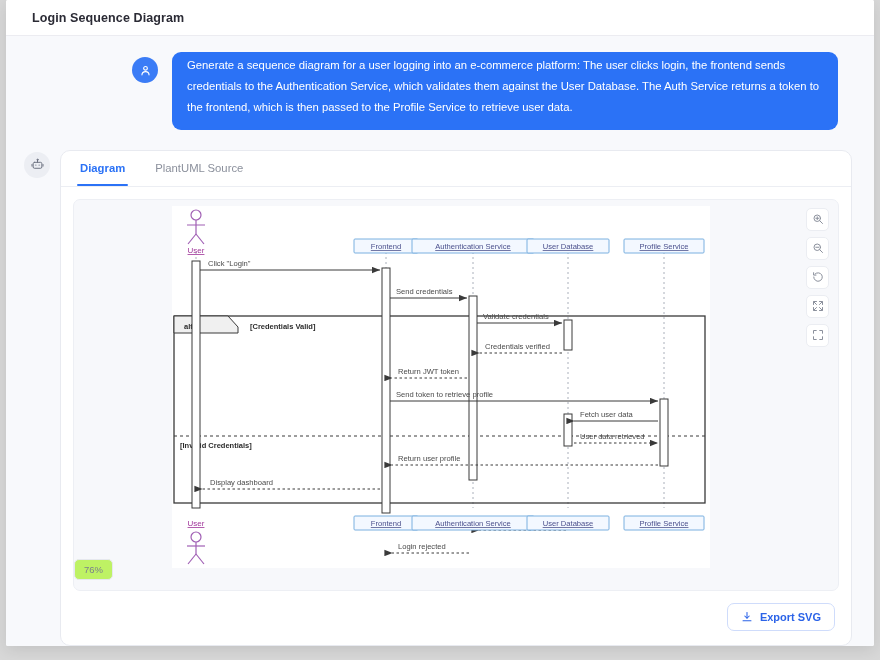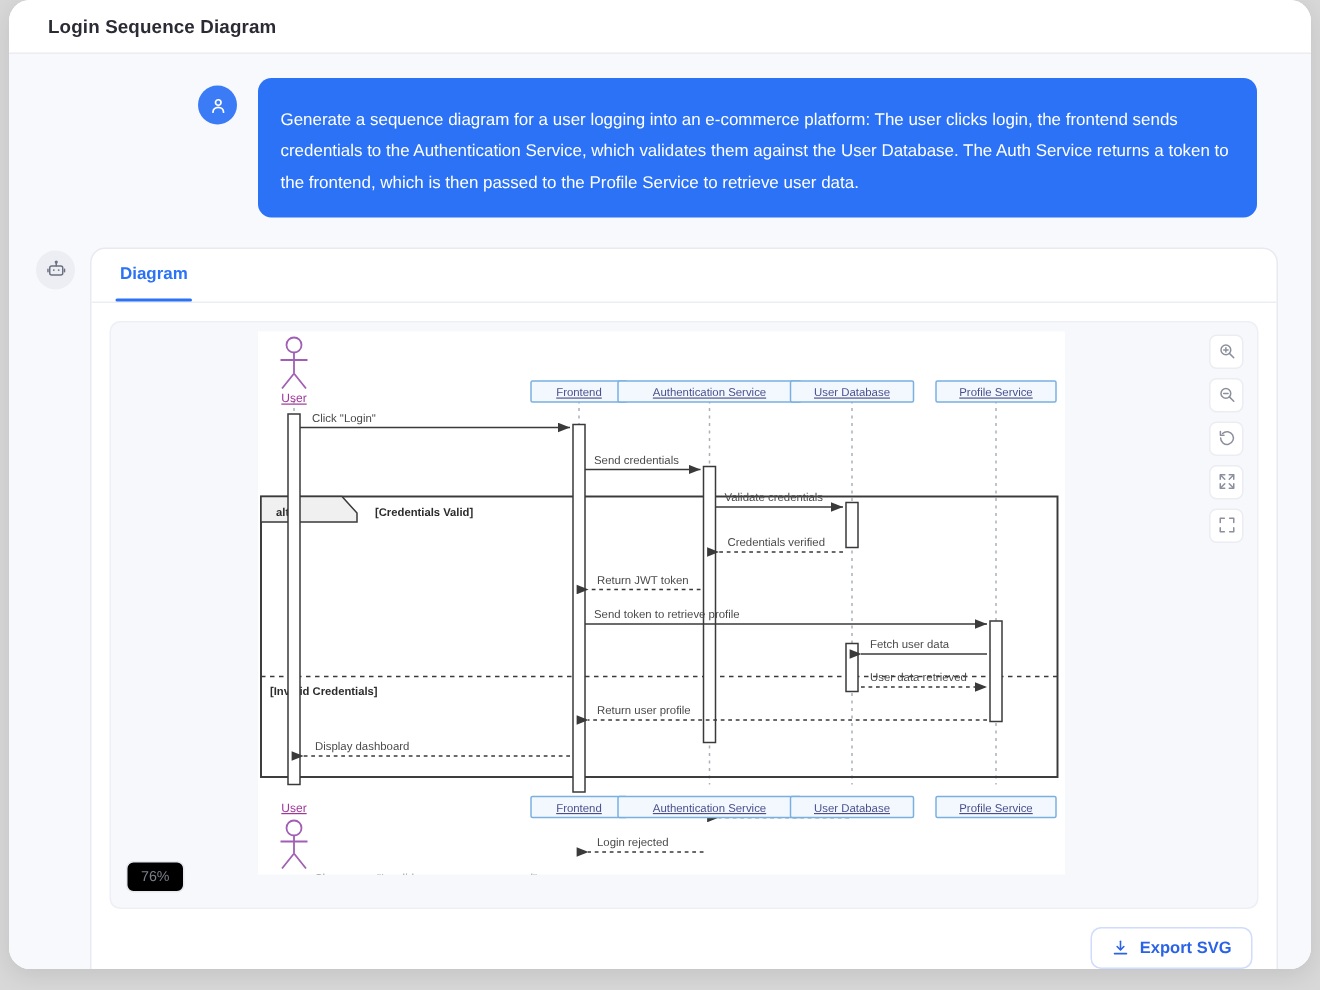--- a/index.html
+++ b/index.html
@@ -5,21 +5,21 @@
   * { box-sizing: border-box; margin: 0; padding: 0; }
   html, body {
     width: 880px; height: 660px;
     background: #d8d8d8;
     font-family: "Liberation Sans", sans-serif;
     overflow: hidden;
   }
   #app {
     position: absolute; left: 6px; top: 0; width: 868px; height: 646px;
     background: #ffffff;
-    border-radius: 14px;
+    border-radius: 2px;
     box-shadow: 0 4px 16px rgba(0,0,0,0.10);
     overflow: hidden;
   }
   
   .titlebar {
     height: 36px; background: #ffffff;
     border-bottom: 1px solid #ececf1;
     display: flex; align-items: center;
     padding-left: 26px;
   }
@@ -42,21 +42,21 @@
     width: 26px; height: 26px; border-radius: 50%;
     background: #3b7cf6; flex: 0 0 26px;
     display: flex; align-items: center; justify-content: center;
     margin-top: 5px;
   }
   .bubble {
     margin-left: 14px;
     background: #2b72f6;
     color: #ffffff;
     border-radius: 9px;
-    padding: 18px 15px 12px 15px;
+    padding: 3px 15px 12px 15px;
     font-size: 11.3px;
     line-height: 1.85;
     max-width: 666px;
   }
   
   .assistant-row {
     display: flex; align-items: flex-start;
     padding: 20px 22px 0 18px;
   }
   .avatar-bot {
@@ -103,22 +103,22 @@
     border-radius: 7px;
     overflow: hidden;
   }
   .diagram-sheet {
     position: absolute;
     left: 98px; top: 6px;
     width: 538px; height: 362px;
     background: #ffffff;
   }
   .zoom-badge {
-    position: absolute; left: 10px; bottom: 10px;
-    background: #000000; border: 1px solid #e6e8ee;
+    position: absolute; left: 0; bottom: 10px;
+    background: #bef264; border: 1px solid #e6e8ee;
     border-radius: 5px;
     font-size: 9.5px; color: #7b808c;
     padding: 4px 9px;
   }
   .zoom-tools {
     position: absolute; right: 9px; top: 8px;
     display: flex; flex-direction: column; gap: 6px;
   }
   .ztool {
     width: 23px; height: 23px;
@@ -178,20 +178,23 @@
           <circle cx="15" cy="13" r="1.1" fill="#6b7180" stroke="none"></circle>
           <path d="M1.8 12v3M22.2 12v3"></path>
         </svg>
       </div>
 
       <div class="card">
 
         <div class="tabs">
           <div class="tab active">
             <span>Diagram</span>
+          </div>
+          <div class="tab">
+            <span>PlantUML Source</span>
           </div>
         </div>
 
         <div class="canvas-wrap">
 
           <div class="diagram-sheet">
             <svg width="538" height="362" viewBox="0 0 538 362">
               <defs>
                 <marker id="ah" markerWidth="9" markerHeight="9" refX="8" refY="3.2" orient="auto">
                   <path d="M0,0 L8,3.2 L0,6.4 z" fill="#3a3a3a"></path>

